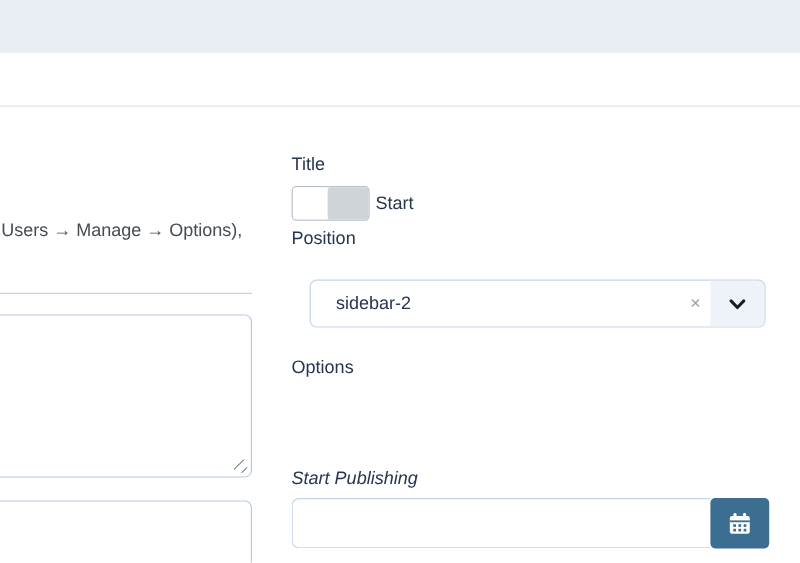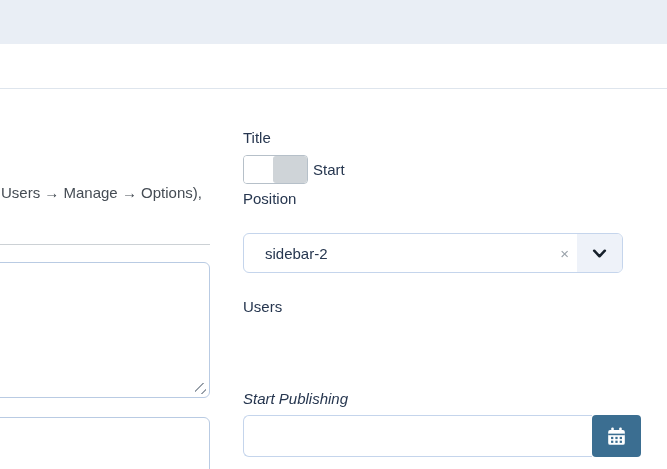--- a/index.html
+++ b/index.html
@@ -53,21 +53,21 @@
   .toggle{
     position:absolute;left:0;top:155px;width:65px;height:29px;
     border:1px solid var(--toggle-border);border-radius:4px;overflow:hidden;display:flex;background:#fff;
   }
   .toggle-half{height:100%;}
   .toggle-on{width:46%;background:#fff;}
   .toggle-off{width:54%;background:var(--toggle-off-gray);border-radius:3px;}
   .toggle-state{position:absolute;left:70px;top:161px;}
 
   .combobox{
-    position:absolute;left:0;top:233px;width:380px;height:40px;background:#fff;
+    position:absolute;left:15px;top:233px;width:380px;height:40px;background:#fff;
     border:1px solid var(--field-border);border-radius:6px;
   }
   .combo-value{position:absolute;left:21px;top:50%;transform:translateY(-50%);}
   .combo-clear{
     position:absolute;right:53px;top:50%;transform:translateY(-50%);
     color:var(--clear-gray);font-size:15px;cursor:pointer;
   }
   .chev-zone{
     position:absolute;right:0;top:0;width:45px;height:100%;
     background:var(--chevron-zone-bg);border-radius:0 5px 5px 0;
@@ -121,21 +121,21 @@
     <div class="combobox">
       <span class="combo-value">sidebar-2</span>
       <span class="combo-clear">×</span>
       <span class="chev-zone">
         <svg width="17" height="17" viewBox="0 0 16 16">
           <path d="M3 5.4 L8 10.6 L13 5.4" fill="none" stroke="#16202b" stroke-width="2.4" stroke-linecap="round" stroke-linejoin="round"></path>
         </svg>
       </span>
     </div>
 
-    <div class="flabel lbl-status">Users</div>
+    <div class="flabel lbl-status">Options</div>
 
     <div class="flabel lbl-start">Start Publishing</div>
     <div class="input-group">
       <input class="date-input" type="text" value="" style="">
       <button class="cal-btn">
         <svg width="19" height="19" viewBox="0 0 16 16">
           <rect x="1" y="2.6" width="14" height="12.4" rx="1.6" fill="#ffffff"></rect>
           <rect x="3.6" y="0.4" width="2.1" height="4" rx="0.9" fill="#ffffff"></rect>
           <rect x="10.3" y="0.4" width="2.1" height="4" rx="0.9" fill="#ffffff"></rect>
           <rect x="1" y="5.6" width="14" height="1.3" fill="var(--calendar-button-blue)"></rect>

